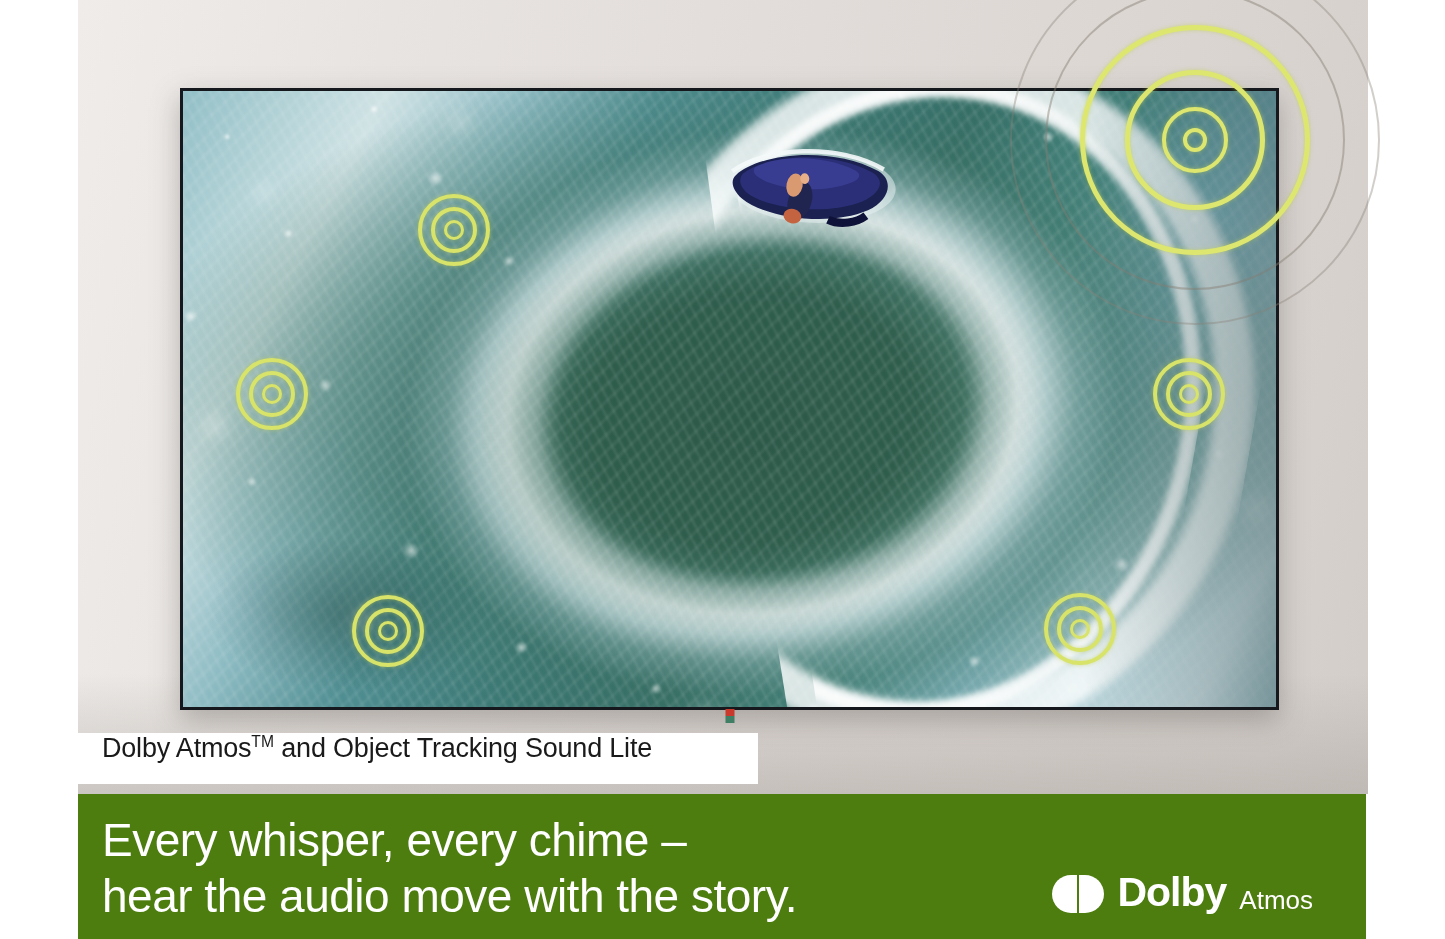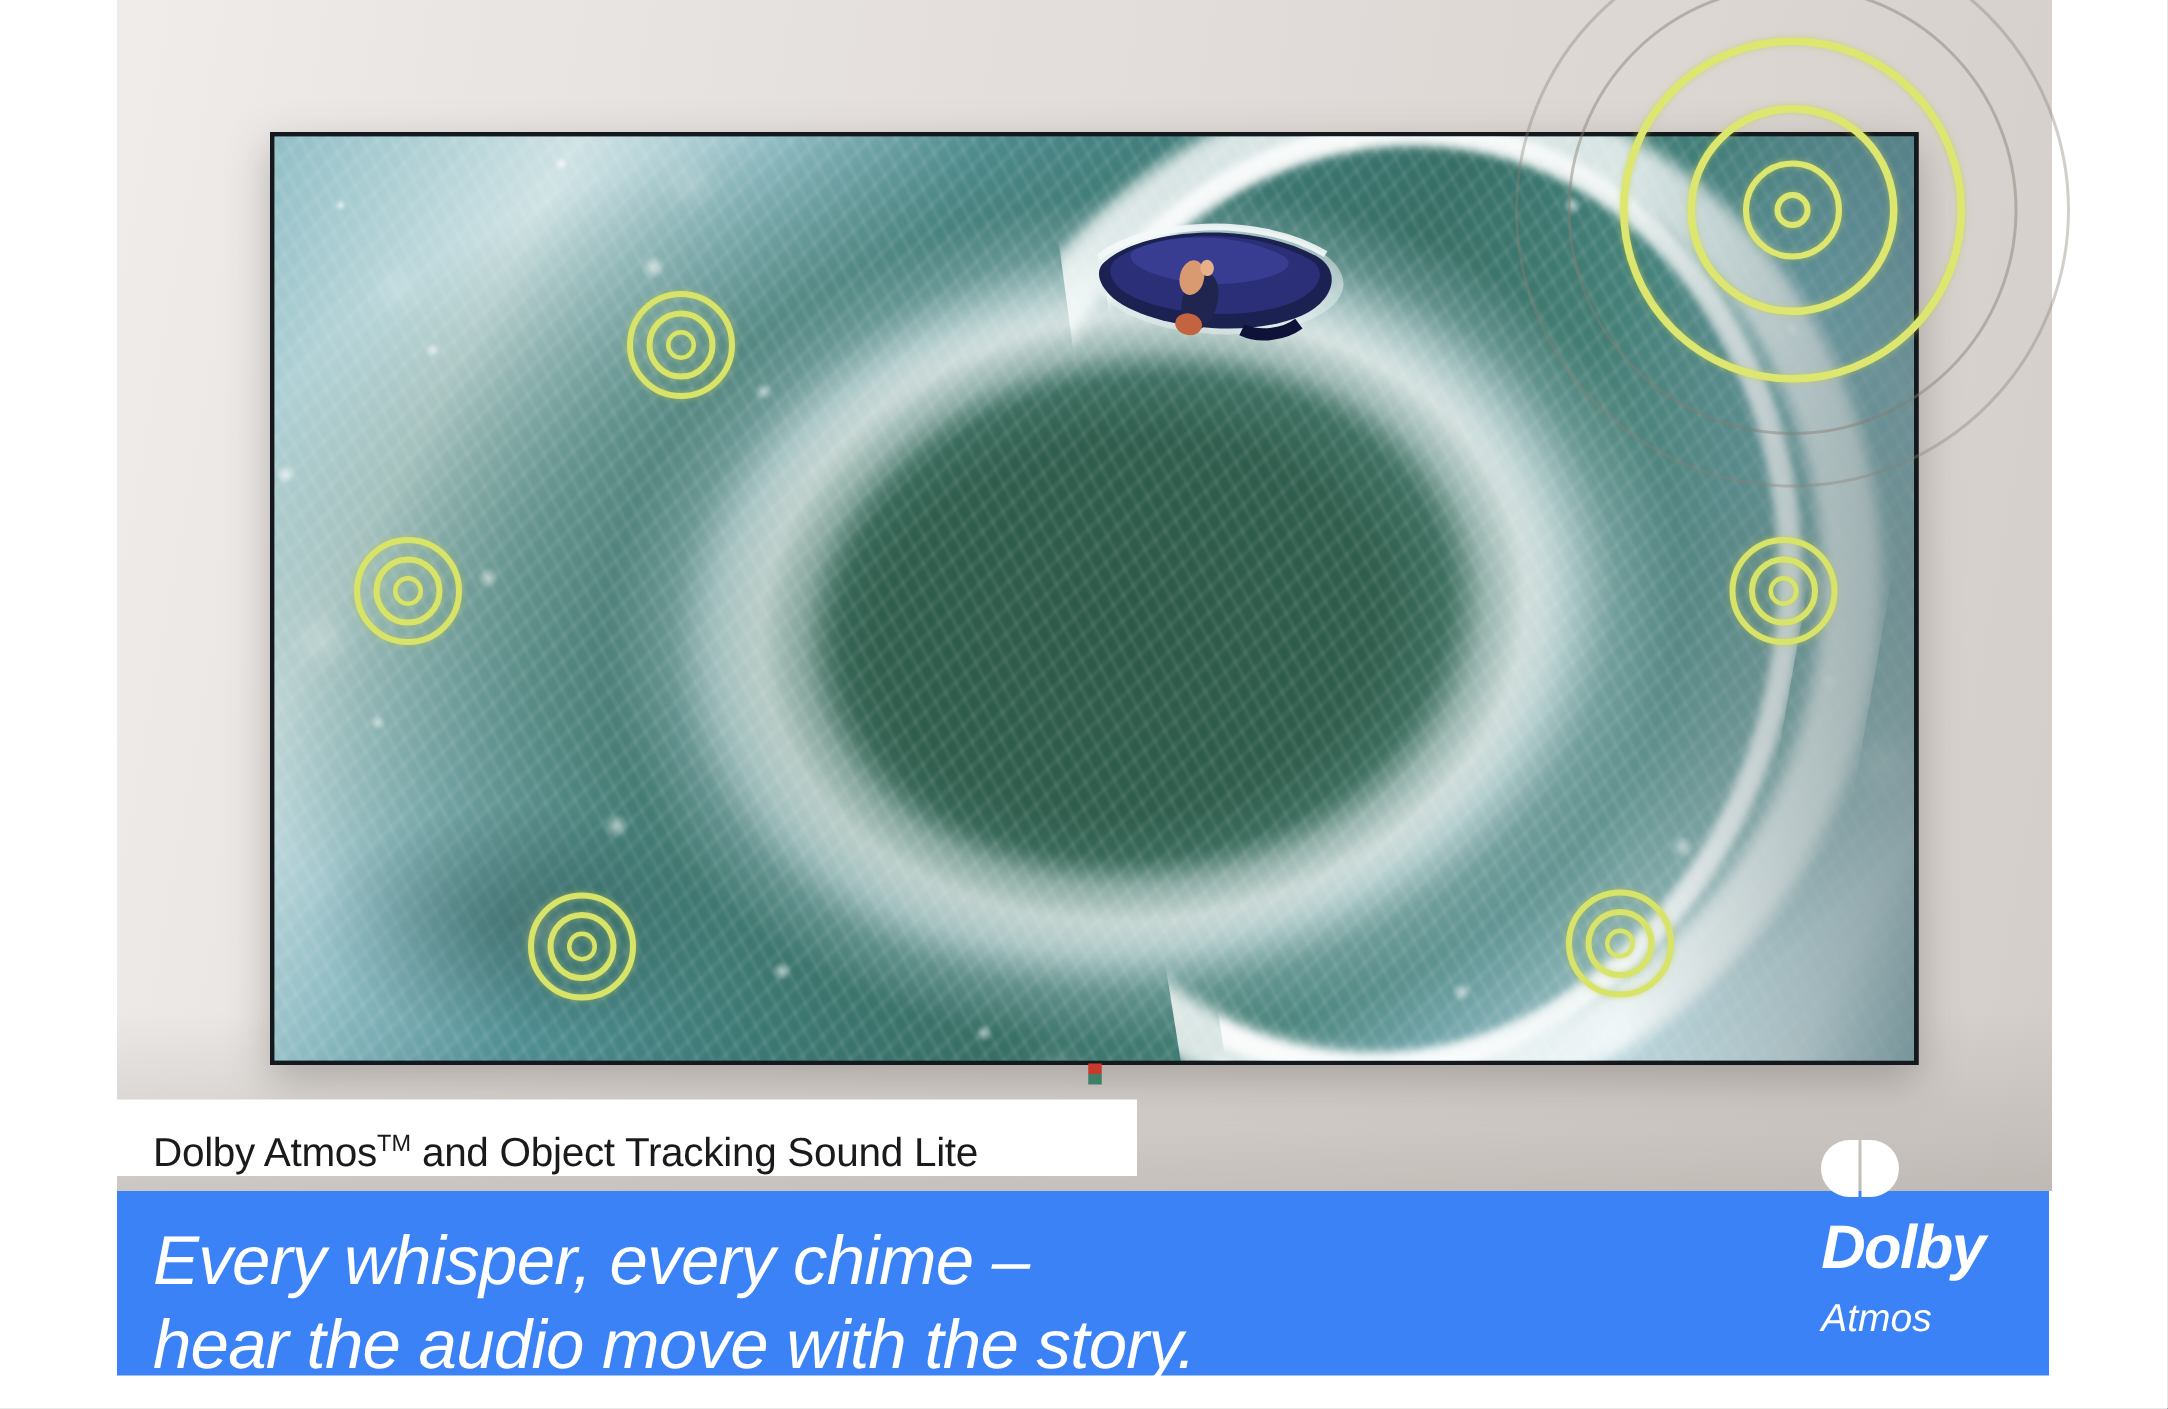--- a/index.html
+++ b/index.html
@@ -299,65 +299,63 @@
 
   
   .caption-strip {
     position: absolute;
     left: 78px;
     top: 733px;
     width: 680px;
     height: 51px;
     background: #ffffff;
     display: flex;
-    align-items: flex-end;
+    align-items: flex-start;
   }
   .caption-text {
     margin-left: 24px;
     font-size: 27px;
     color: #1a1a1a;
     letter-spacing: -0.2px;
     white-space: nowrap;
   }
   .caption-text sup {
     font-size: 0.58em;
     vertical-align: super;
     letter-spacing: 0;
   }
 
   
   .banner {
     position: absolute;
     left: 78px;
     top: 794px;
     width: 1288px;
-    height: 123px;
-    background: #3b82f6;
-    font-style: italic;
+    height: 145px;
+    background: #4d7c0f;
   }
   .headline {
     position: absolute;
     left: 24px;
     top: 18px;
     color: #ffffff;
     font-size: 46px;
     line-height: 1.22;
     letter-spacing: -0.5px;
     white-space: pre-line;
   }
 
   
   .dolby-lockup {
     position: absolute;
-    right: 43px;
+    right: 53px;
     bottom: 26px;
     display: flex;
-    align-items: flex-start;
+    align-items: flex-end;
     gap: 13px;
-    flex-direction: column;
   }
   .dd-mark {
     position: relative;
     width: 52px;
     height: 38px;
   }
   .dd-mark .d-left,
   .dd-mark .d-right {
     position: absolute;
     top: 0;

